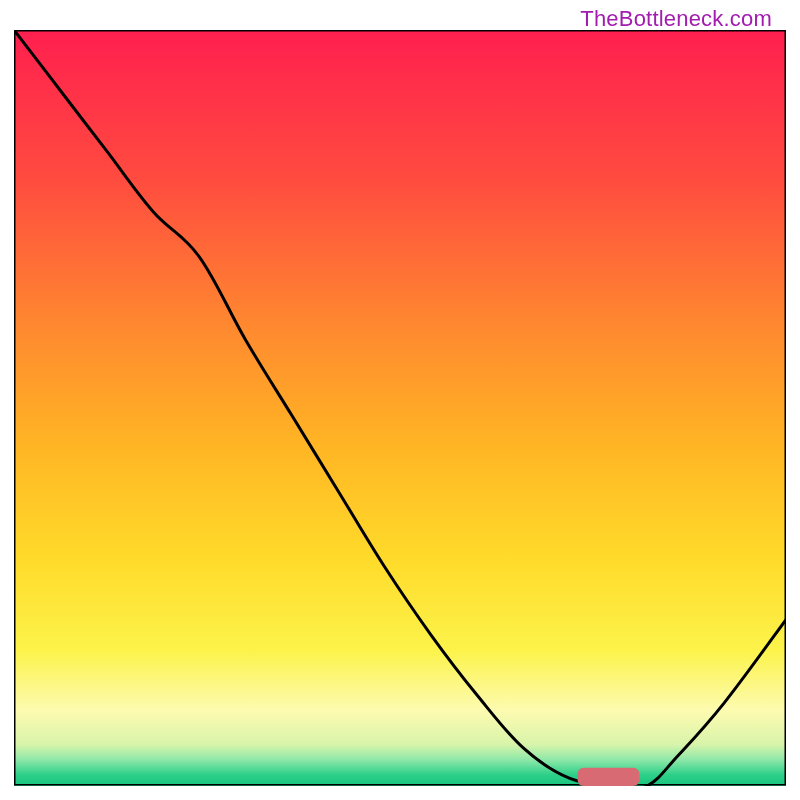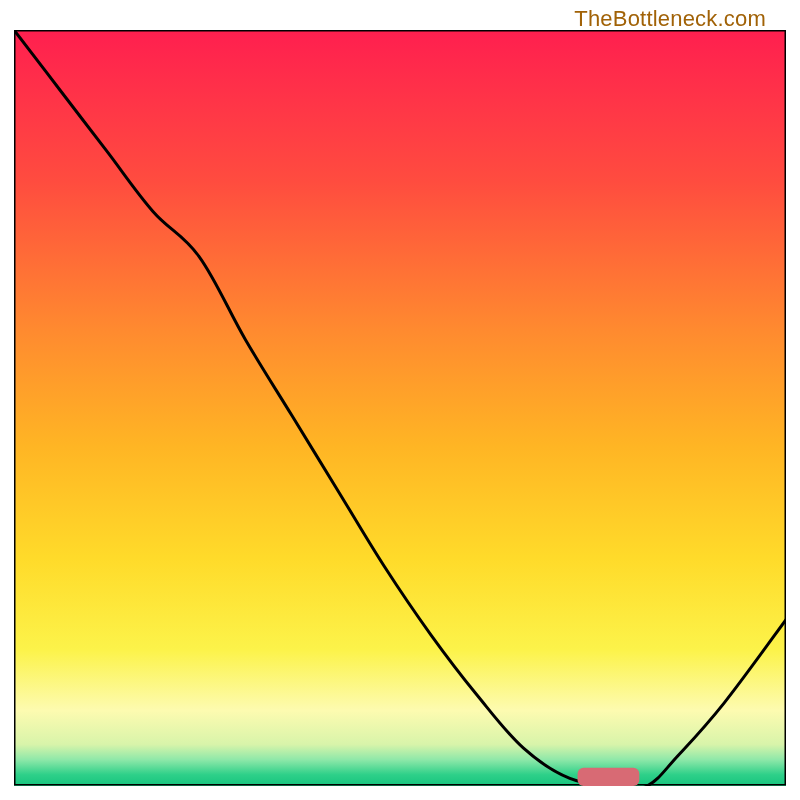--- a/index.html
+++ b/index.html
@@ -6,23 +6,23 @@
   body {
     width: 800px;
     height: 800px;
     background: #ffffff;
     position: relative;
     font-family: Arial, sans-serif;
   }
   .watermark {
     position: absolute;
     top: 6px;
-    right: 34px;
+    right: 28px;
     font-size: 22px;
-    color: #a16207;
+    color: #a21caf;
     font-weight: 400;
     letter-spacing: 0.2px;
   }
   .plot {
     position: absolute;
     left: 14px;
     top: 30px;
     width: 772px;
     height: 756px;
   }

